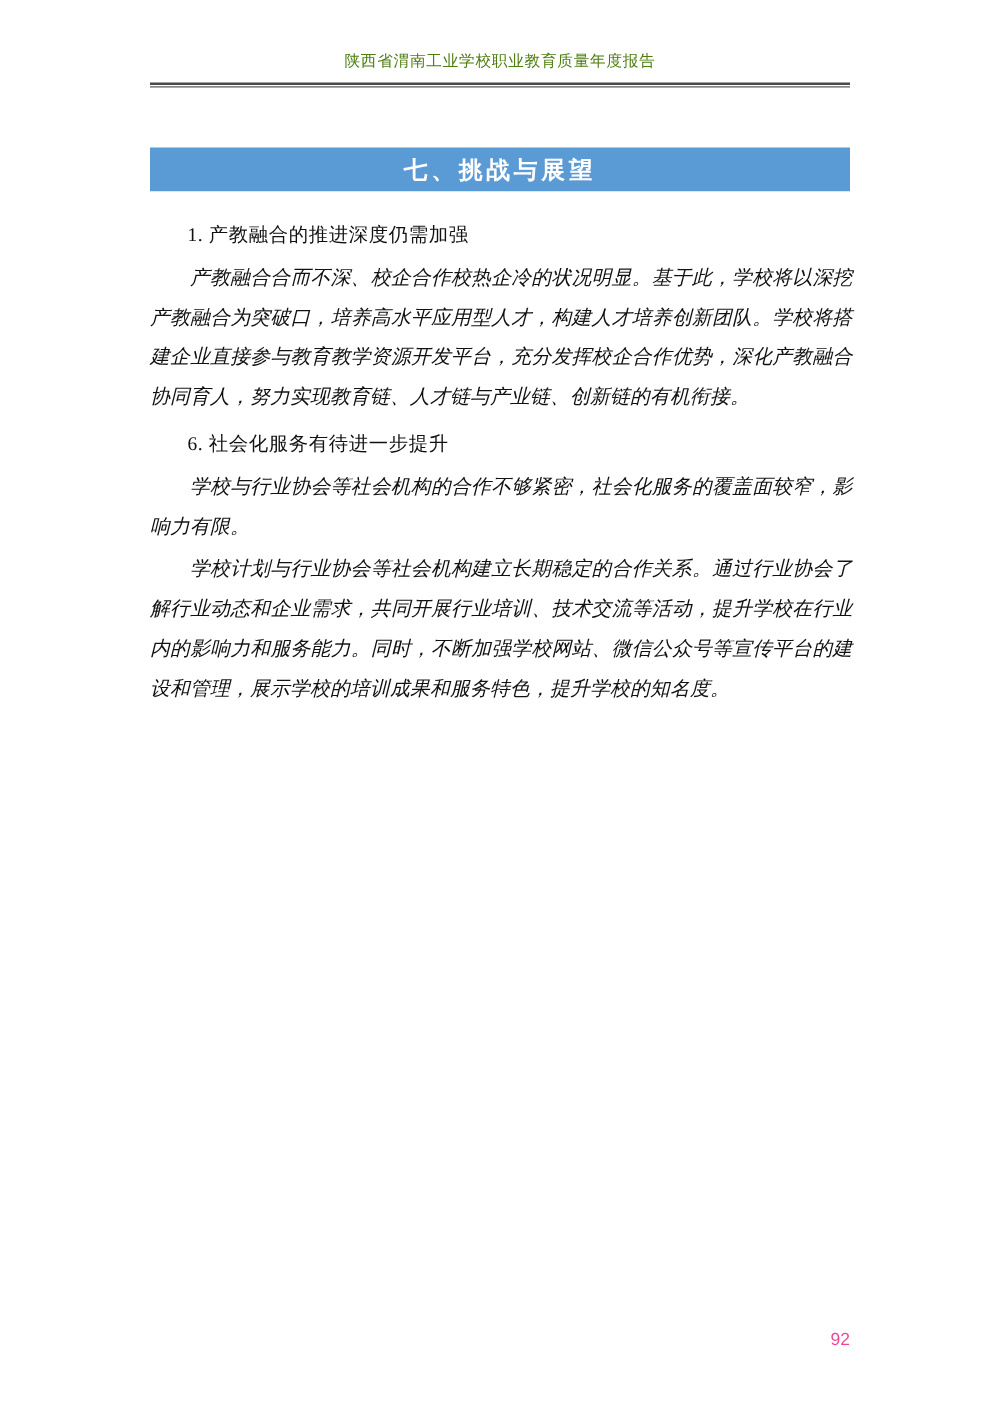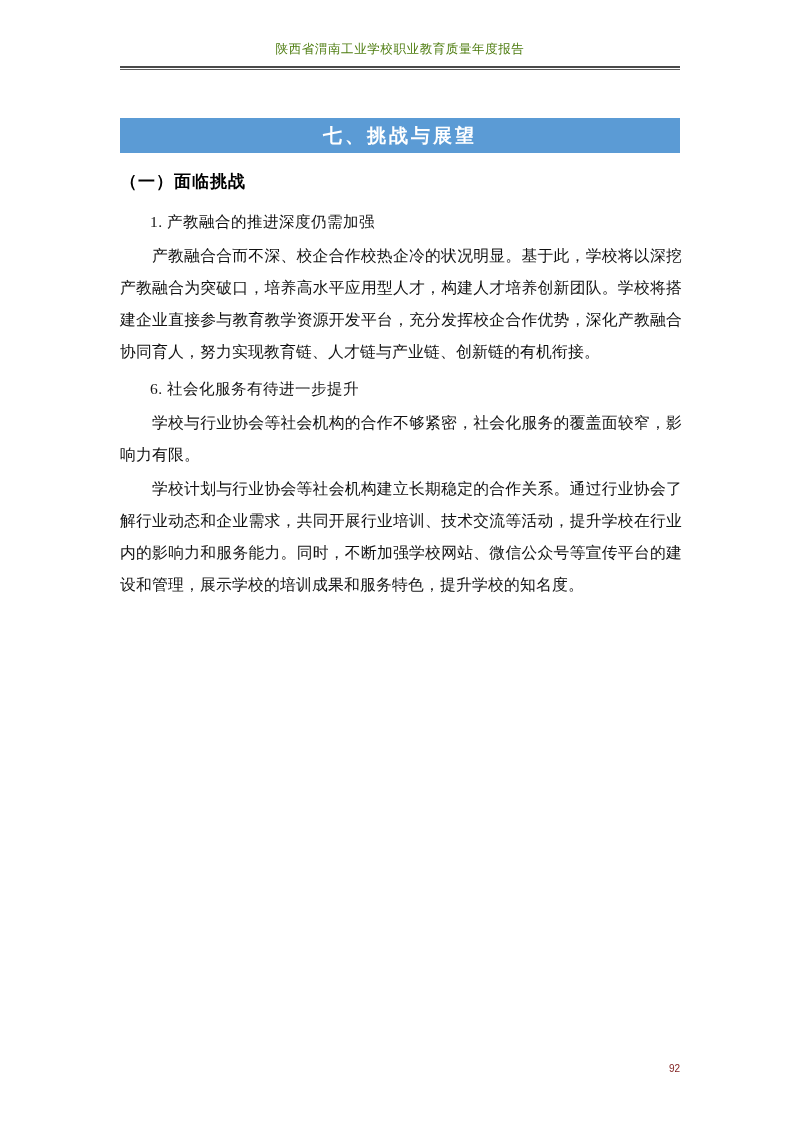--- a/index.html
+++ b/index.html
@@ -113,31 +113,32 @@
   .para {
     font-size: 15.8px;
     margin: 0;
     padding: 1px 0;
     text-indent: 32px;
     line-height: 2.02;
     letter-spacing: 0.2px;
     text-align: justify;
     text-justify: inter-ideograph;
     color: #111111;
+    font-style: italic;
   }
 
   
   .page-number {
     position: absolute;
     left: 0;
     top: 1063px;
     width: 680px;
     text-align: right;
-    font-size: 10px;
-    color: #7f1d1d;
+    font-size: 14px;
+    color: #ec4899;
     font-family: "Liberation Sans", sans-serif;
   }
 </style>
 </head>
 <body>
 
 <div class="page">
 
   <div class="page-header">
     <span class="page-header-text">陕西省渭南工业学校职业教育质量年度报告</span>
@@ -147,21 +148,20 @@
     <div class="rule-thick"></div>
     <div class="rule-thin"></div>
   </div>
 
   <div class="section-banner">
     <span class="section-banner-title">七、挑战与展望</span>
   </div>
 
   <div class="content">
 
-    <h2 class="sub-heading">（一）面临挑战</h2>
 
     <p class="item-heading">1. 产教融合的推进深度仍需加强</p>
 
     <p class="para">产教融合合而不深、校企合作校热企冷的状况明显。基于此，学校将以深挖产教融合为突破口，培养高水平应用型人才，构建人才培养创新团队。学校将搭建企业直接参与教育教学资源开发平台，充分发挥校企合作优势，深化产教融合协同育人，努力实现教育链、人才链与产业链、创新链的有机衔接。</p>
 
 
     <p class="item-heading">6. 社会化服务有待进一步提升</p>
 
     <p class="para">学校与行业协会等社会机构的合作不够紧密，社会化服务的覆盖面较窄，影响力有限。</p>
 

